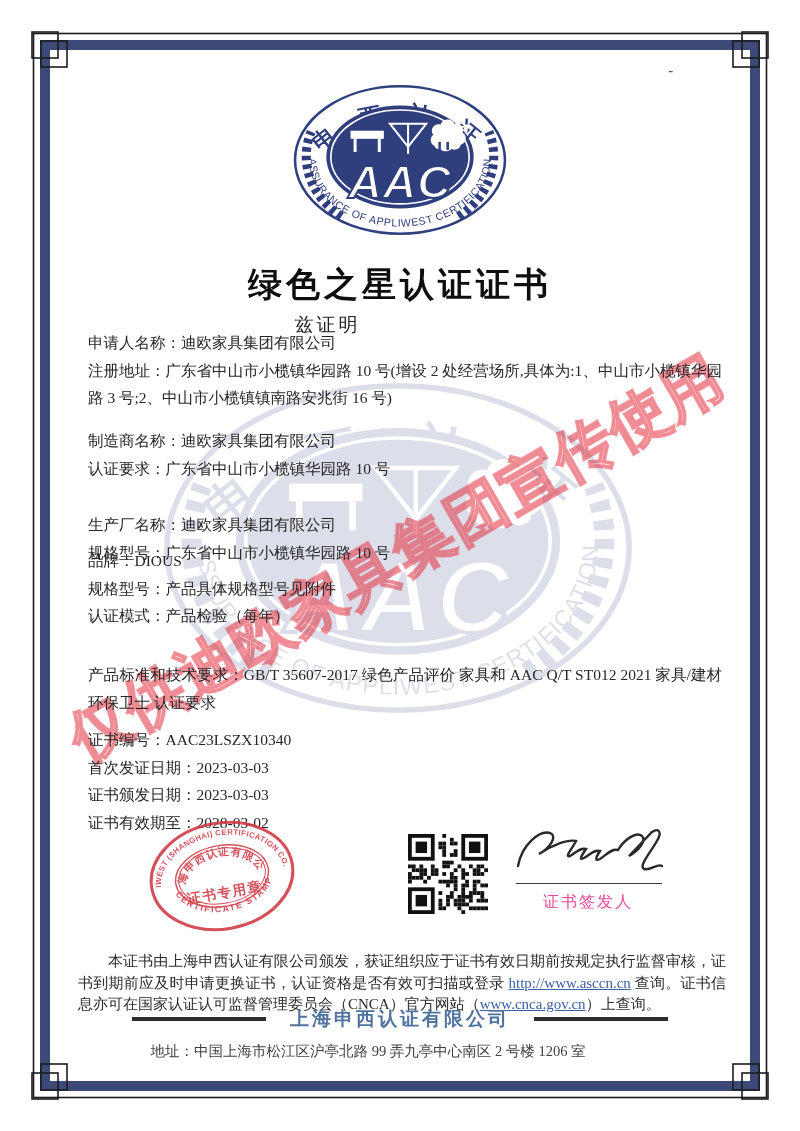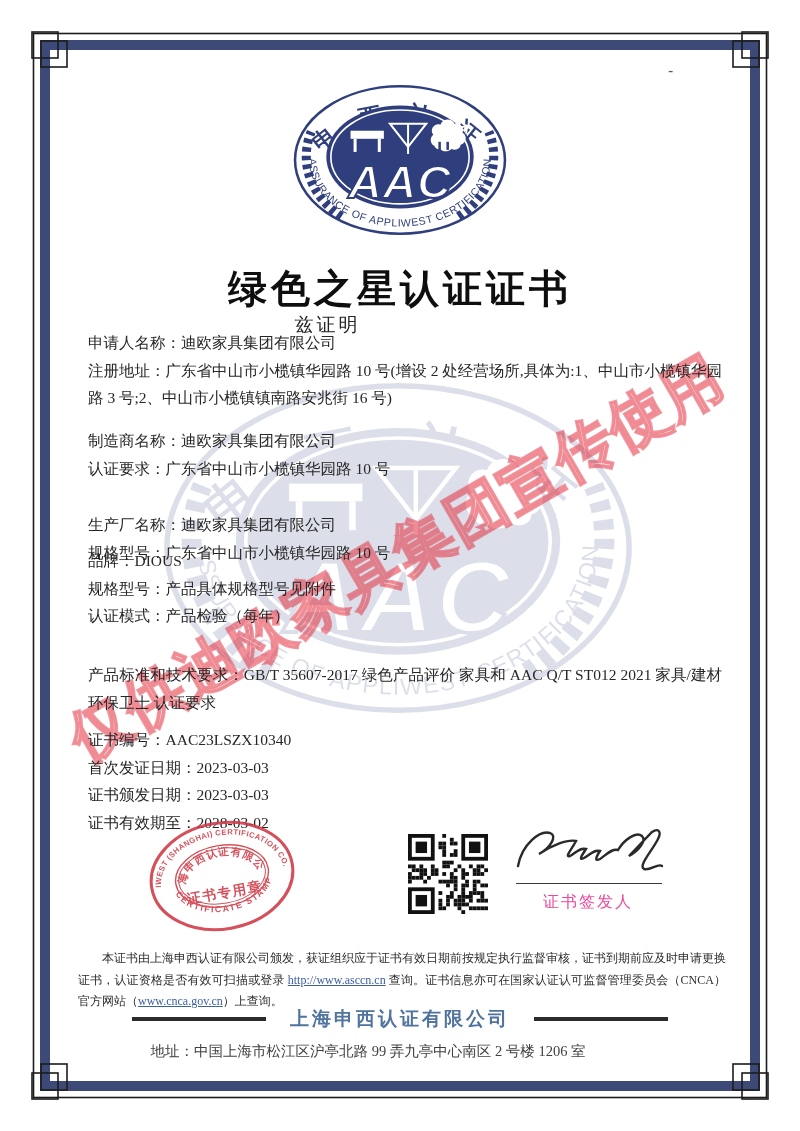--- a/index.html
+++ b/index.html
@@ -14,38 +14,38 @@
   .logo{left:291px;top:83px;width:218px;height:154px;}
   .logo svg{width:100%;height:100%;}
   
   .wm-logo{left:158px;top:378px;width:480px;height:340px;opacity:0.16;}
   .wm-logo svg{width:100%;height:100%;}
   
   .wm-text{left:8px;top:518px;width:780px;height:84px;transform:rotate(-30deg);
            text-align:center;font-size:60px;font-weight:bold;letter-spacing:2px;
            color:rgba(232,60,76,0.12);-webkit-text-stroke:2px rgba(228,48,64,0.5);
            white-space:nowrap;pointer-events:none;}
-  .title{left:0;top:262px;width:800px;text-align:center;font-size:39px;font-weight:bold;
+  .title{left:0;top:262px;width:800px;text-align:center;font-size:34px;font-weight:bold;
          letter-spacing:4px;color:#0e0e0e;}
   .subtitle{left:0;top:312px;width:655px;text-align:center;font-size:19px;letter-spacing:3px;color:#222;}
   .block{left:88px;width:634px;font-size:15.5px;line-height:27.6px;}
   .block p{margin:0;text-align:justify;}
   .b1{top:329px;} .b2{top:427px;} .b3{top:487px;margin-top:24px;} .b4{top:547px;} .b5{top:661px;} .b6{top:726px;}
   
   .stamp{left:145px;top:820px;width:154px;height:112px;transform:rotate(-10deg);}
   .stamp svg{width:100%;height:100%;}
   
   .qr{left:408px;top:834px;width:80px;height:80px;}
   
   .sig{left:512px;top:822px;width:152px;height:58px;}
   .sig svg{width:100%;height:100%;}
   .sig-line{left:516px;top:883px;width:146px;height:0;border-top:1.5px solid #3a3a3a;}
   .sig-label{left:512px;top:892px;width:152px;text-align:center;font-size:16px;letter-spacing:2px;color:#ec4899;}
   
-  .note{left:78px;top:936px;width:648px;font-size:12px;line-height:21.6px;text-align:justify;
+  .note{left:78px;top:936px;width:648px;font-size:15px;line-height:21.6px;text-align:justify;
         text-indent:2em;color:#2b2b2b;}
   .note a{color:#3c5fa5;text-decoration:underline;cursor:pointer;}
   .company-row{left:0;top:1006px;width:800px;display:flex;align-items:center;justify-content:center;gap:24px;}
   .company-rule{width:134px;height:4px;background:#2b2b2b;}
   .company-name{font-size:19px;letter-spacing:3px;color:#51739f;font-weight:bold;}
   .address{left:0;top:1042px;width:736px;text-align:center;font-size:14.5px;color:#404040;}
 </style>
 </head>
 <body>
 

